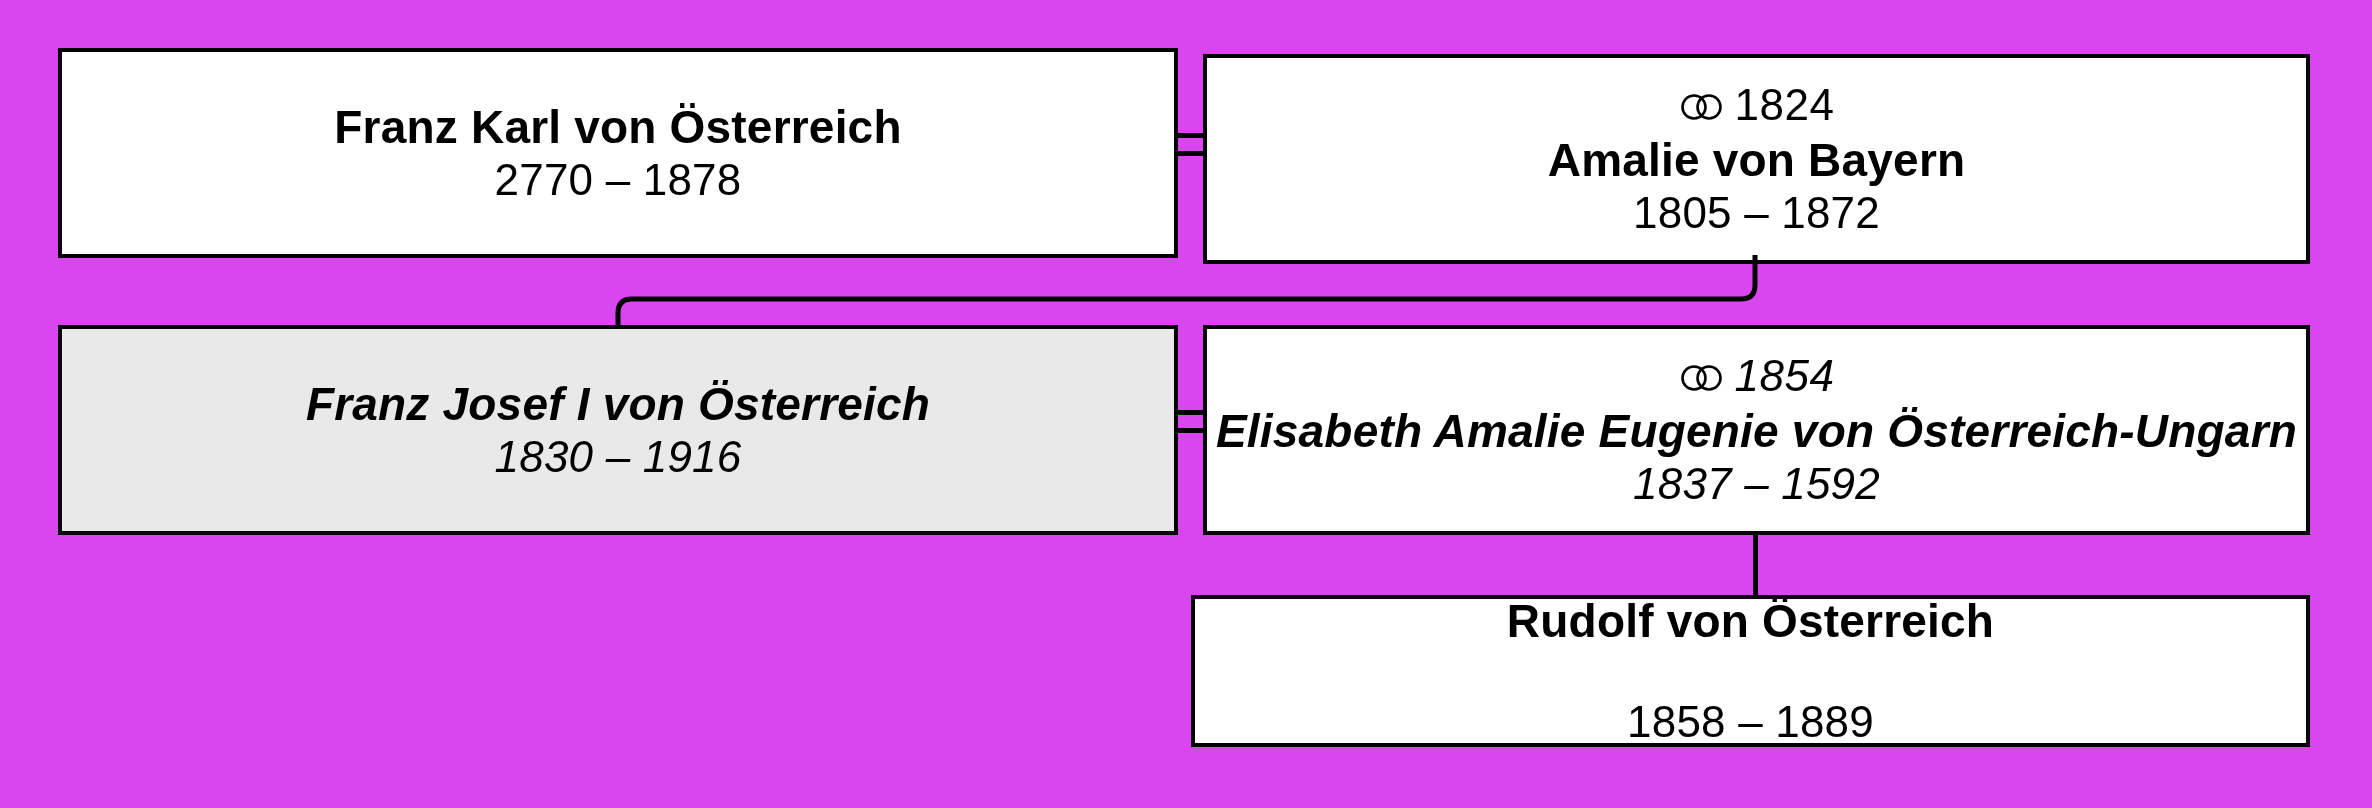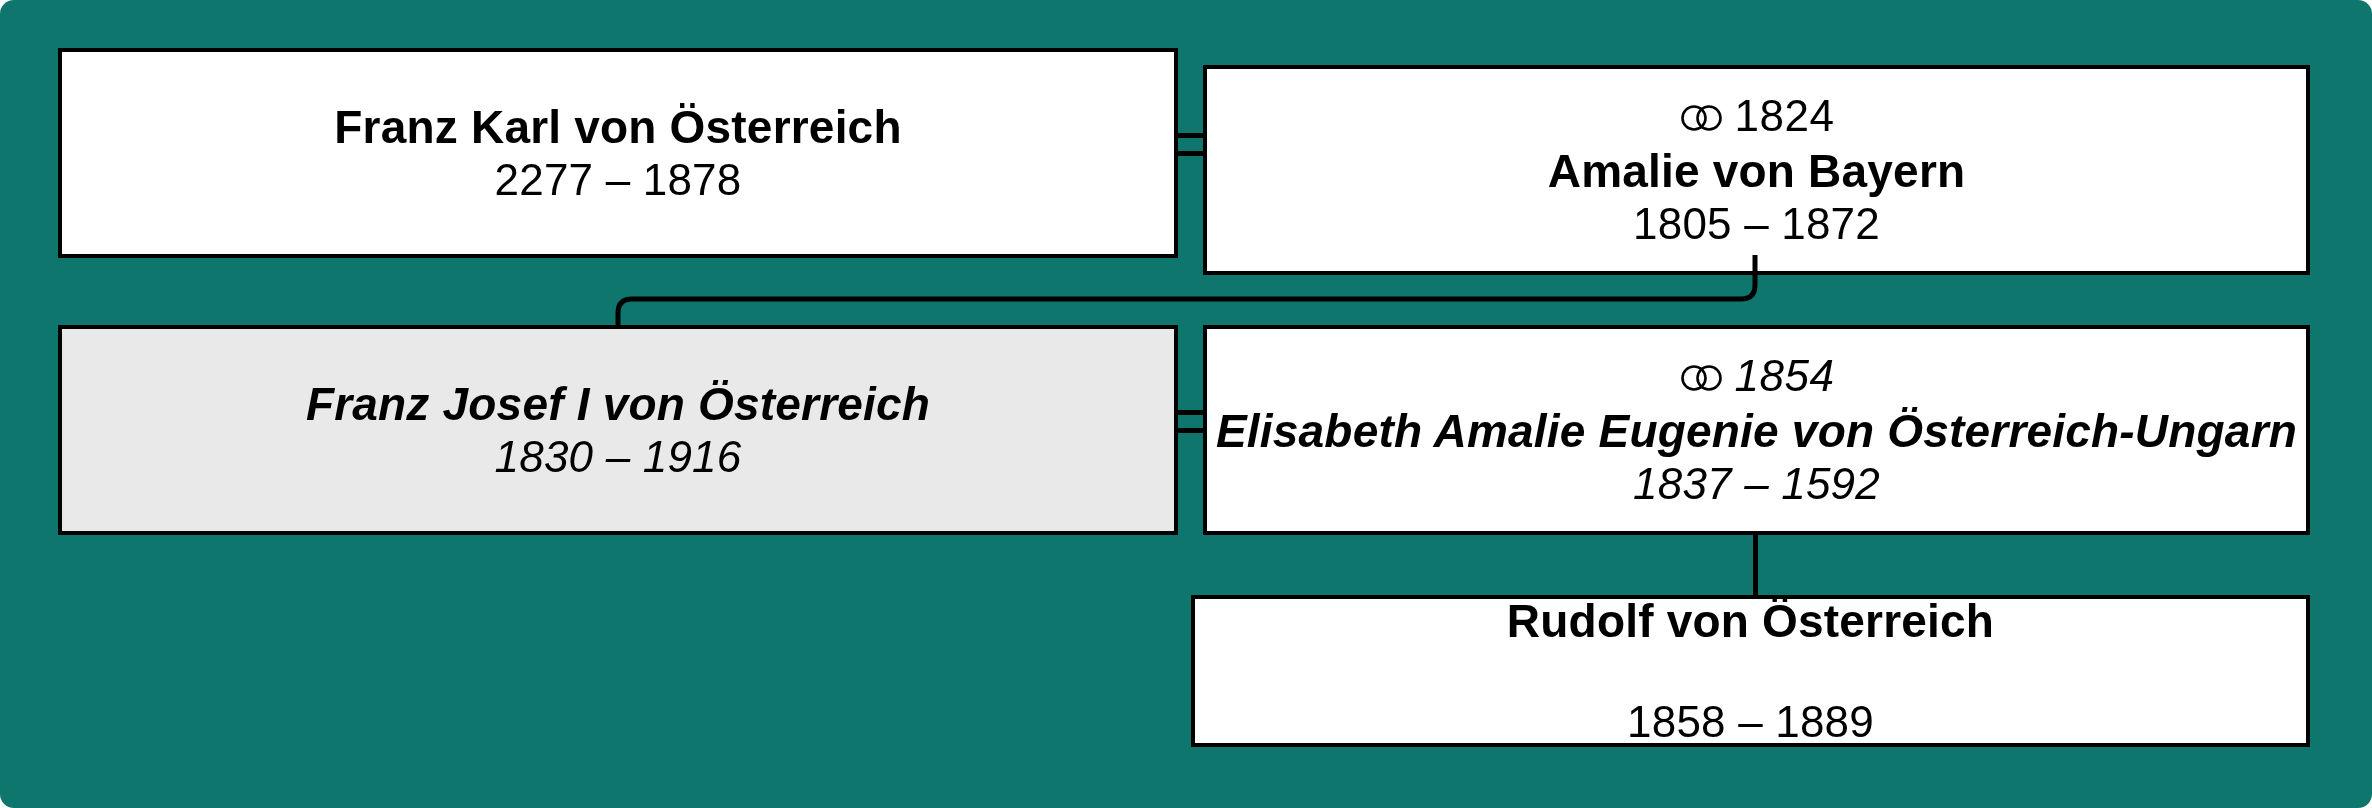--- a/index.html
+++ b/index.html
@@ -7,23 +7,22 @@
     padding: 0;
     background: #ffffff;
   }
   body {
     font-family: "Liberation Sans", sans-serif;
   }
   #canvas {
     position: relative;
     width: 2372px;
     height: 808px;
-    background: #0f766e;
+    background: #d946ef;
     overflow: hidden;
-    border-radius: 14px;
   }
   .node {
     position: absolute;
     box-sizing: border-box;
     border: 4px solid #000000;
     background: #ffffff;
     display: flex;
     flex-direction: column;
     align-items: center;
     justify-content: center;
@@ -69,24 +68,24 @@
     pointer-events: none;
   }
 </style>
 </head>
 <body>
 
 <div id="canvas">
 
   <div class="node" style="left:58px; top:48px; width:1120px; height:210px;">
     <div class="person-name">Franz Karl von Österreich</div>
-    <div class="person-dates">2277 – 1878</div>
+    <div class="person-dates">2770 – 1878</div>
   </div>
 
-  <div class="node" style="left:1203px; top:65px; width:1107px; height:210px;">
+  <div class="node" style="left:1203px; top:54px; width:1107px; height:210px;">
     <div class="marriage-line">
       <span class="ring-icon">
         <svg width="46" height="30" viewBox="0 0 46 30" xmlns="http://www.w3.org/2000/svg">
           <circle cx="15" cy="15" r="11.5" fill="none" stroke="#000000" stroke-width="2.6"></circle>
           <circle cx="30" cy="15" r="11.5" fill="none" stroke="#000000" stroke-width="2.6"></circle>
         </svg>
       </span><span>1824</span>
     </div>
     <div class="person-name">Amalie von Bayern</div>
     <div class="person-dates">1805 – 1872</div>

